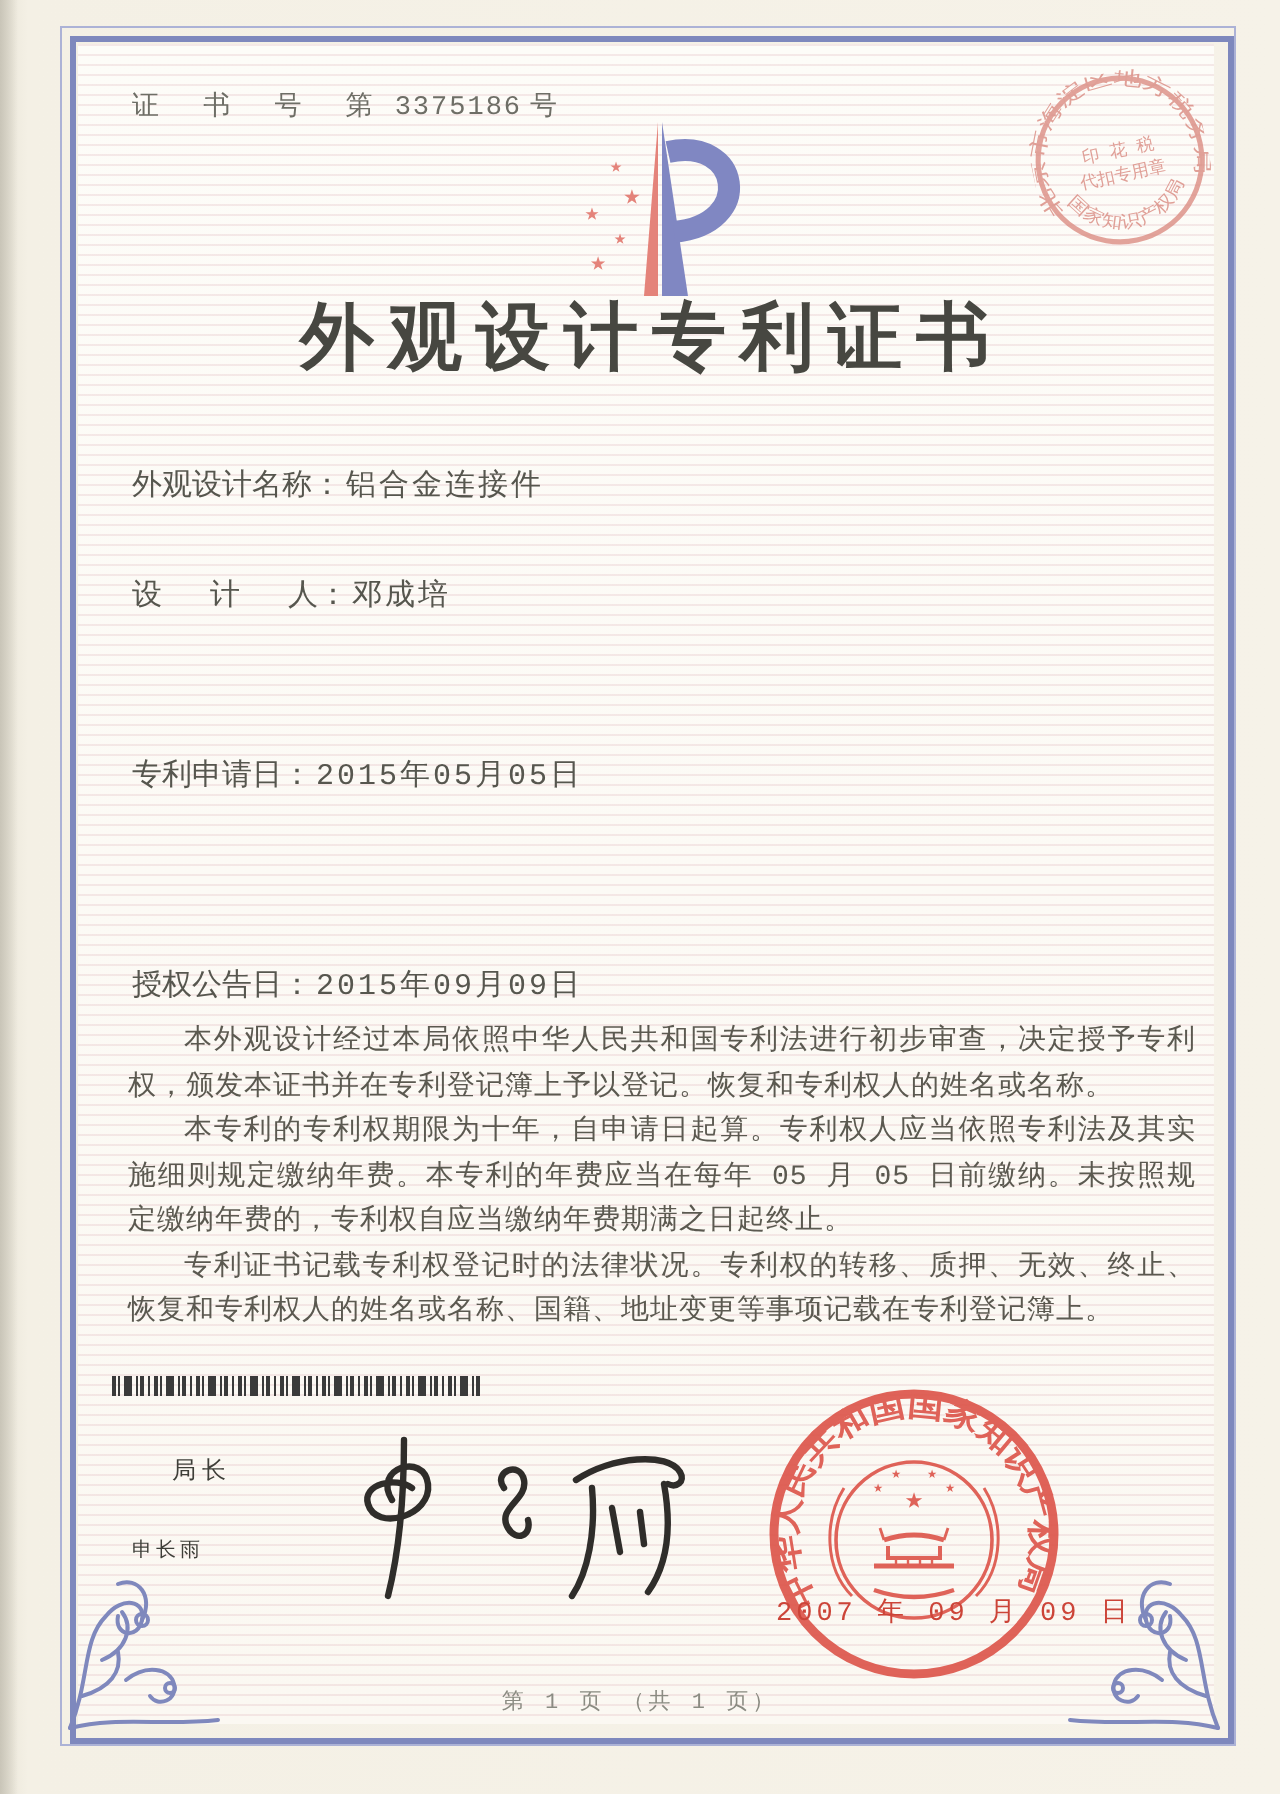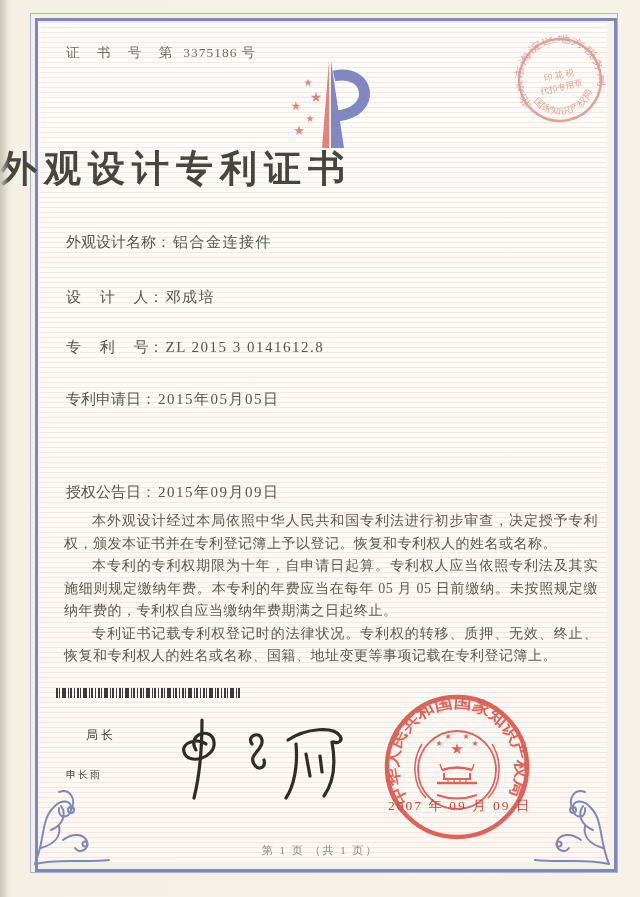--- a/index.html
+++ b/index.html
@@ -1,42 +1,42 @@
 <!DOCTYPE html>
 <html><head>
 <meta charset="utf-8">
 <style>
   html,body{margin:0;padding:0;}
   .page{
     position:relative; width:640px; height:897px; overflow:hidden;
     background:linear-gradient(90deg,#e9e5d8 0,#f4f0e5 14px,#f6f2e8 100%);
-    font-family:Liberation Serif, serif;
+    font-family:Liberation Mono, monospace;
   }
   .page::before{content:""; position:absolute; left:0; top:0; bottom:0; width:9px;
     background:linear-gradient(90deg,#c9c5b8,rgba(244,240,229,0)); z-index:9;}
   .frame-outer{position:absolute; left:30px; top:13px; width:586px; height:858px;
     border:1px solid #acb2d6;}
   .frame-inner{position:absolute; left:35px; top:18px; width:576px; height:848px;
     border:3px solid #7e88bd;}
   .texture{position:absolute; left:39px; top:22px; width:568px; height:840px;
     background:
       repeating-linear-gradient(180deg, rgba(222,176,184,0.26) 0px, rgba(222,176,184,0.26) 1px, rgba(255,255,255,0) 1px, rgba(255,255,255,0) 5px),
       linear-gradient(#fdfcf8,#fbf8f2);}
   .cert-no{position:absolute; left:66px; top:44px; font-size:13.5px; color:#6e6e66; z-index:3;}
   .cert-no .sp{letter-spacing:7px;}
   .cert-no .num{letter-spacing:1px; margin-left:4px; margin-right:4px;}
   .logo{position:absolute; left:276px; top:54px; width:104px; height:98px; z-index:2;}
   .tax-stamp{position:absolute; left:516px; top:36px; width:88px; height:88px;
     transform:rotate(-12deg); opacity:.8; z-index:3;}
-  .title{position:absolute; left:0; right:0; top:144px; 
+  .title{position:absolute; left:12px; right:0; top:144px; text-align:center;
     font-size:37px; font-weight:600; color:#474741; letter-spacing:7px; z-index:3;}
   .field{position:absolute; left:66px; font-size:15px; color:#56564e; z-index:3; white-space:pre;}
   .field .flabel{white-space:pre;}
   .field .fvalue{letter-spacing:1.5px; margin-left:2px;}
-  .f0{top:233px;} .f1{top:288px;} .f2{top:338px;} .f3{top:390px;text-align:center;} .f4{top:436px;} .f5{top:483px;}
+  .f0{top:233px;} .f1{top:288px;} .f2{top:338px;} .f3{top:378px;text-align:center;} .f4{top:436px;} .f5{top:483px;}
   .body{position:absolute; left:64px; top:510px; width:534px; z-index:3;
     font-size:14px; line-height:22.5px; color:#5b5950; text-align:justify; letter-spacing:0.5px;}
   .body p{margin:0; text-indent:2em;}
   .barcode{position:absolute; left:56px; top:688px; width:186px; height:10px; z-index:3;
     background:
       repeating-linear-gradient(90deg,#3a3a3a 0 1px,transparent 1px 3px),
       repeating-linear-gradient(90deg,#3a3a3a 0 2px,transparent 2px 7px);}
   .sig-title{position:absolute; left:66px; top:727px; font-size:12px; color:#3e3e38;
     letter-spacing:3px; z-index:3;margin-left:20px;}
   .sig-name{position:absolute; left:66px; top:768px; font-size:10px; color:#3e3e38;
@@ -88,21 +88,20 @@
       <textPath href="#bt" startOffset="4" textLength="70" lengthAdjust="spacingAndGlyphs">国家知识产权局</textPath>
     </text>
     <text x="43" y="41" font-size="8.5" fill="#d98a80" text-anchor="middle">印 花 税</text>
     <text x="43" y="53" font-size="8.5" fill="#d98a80" text-anchor="middle">代扣专用章</text>
   </svg>
 
   <div class="title">外观设计专利证书</div>
 
   <div class="field f1"><span class="flabel">设　 计　 人：</span><span class="fvalue">邓成培</span></div>
   <div class="field f0"><span class="flabel">外观设计名称：</span><span class="fvalue">铝合金连接件</span></div>
-  <div class="field f2"><span class="flabel">专　 利　 号：</span><span class="fvalue">ZL 2015 3 0141612.8</span></div>
   <div class="field f3"><span class="flabel">专利申请日：</span><span class="fvalue">2015年05月05日</span></div>
   <div class="field f5"><span class="flabel">授权公告日：</span><span class="fvalue">2015年09月09日</span></div>
 
   <div class="body">
     <p>本外观设计经过本局依照中华人民共和国专利法进行初步审查，决定授予专利权，颁发本证书并在专利登记簿上予以登记。恢复和专利权人的姓名或名称。</p>
     <p>本专利的专利权期限为十年，自申请日起算。专利权人应当依照专利法及其实施细则规定缴纳年费。本专利的年费应当在每年 05 月 05 日前缴纳。未按照规定缴纳年费的，专利权自应当缴纳年费期满之日起终止。</p>
     <p>专利证书记载专利权登记时的法律状况。专利权的转移、质押、无效、终止、恢复和专利权人的姓名或名称、国籍、地址变更等事项记载在专利登记簿上。</p>
   </div>
 
   <div class="barcode"></div>

